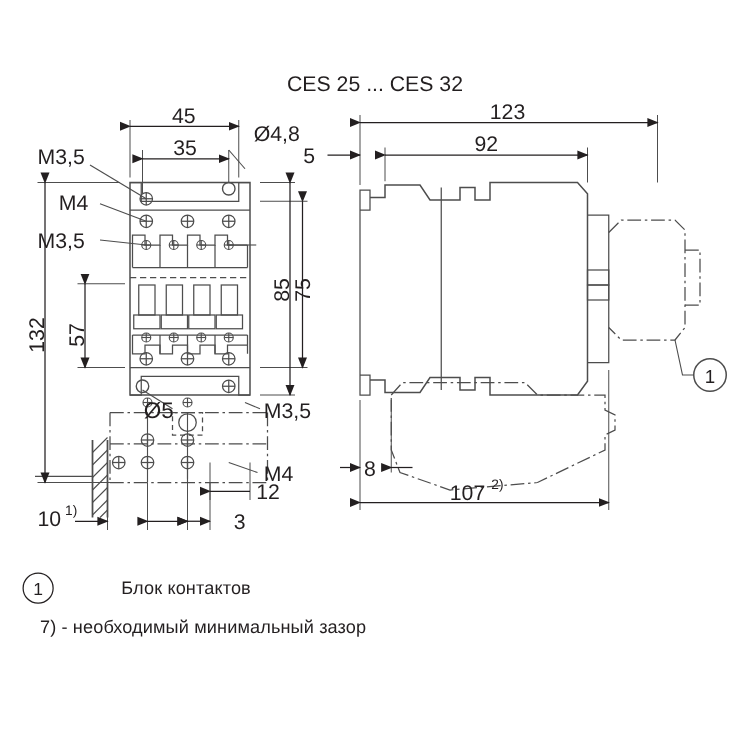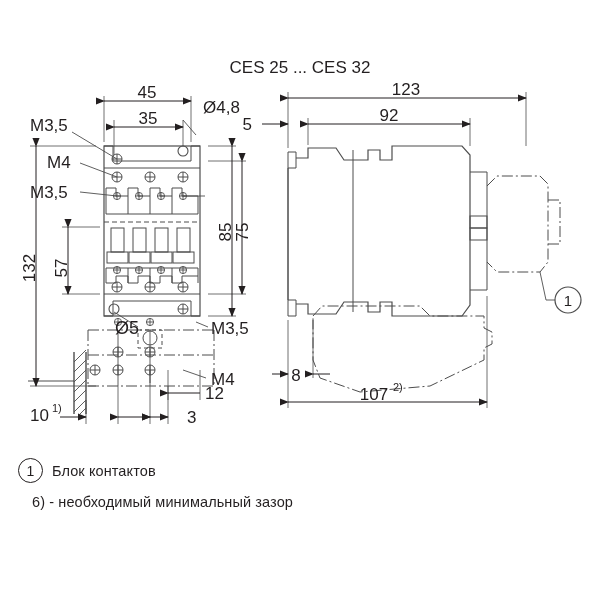--- a/index.html
+++ b/index.html
@@ -49,20 +49,21 @@
     justify-content: center;
     font-size: 14px;
     flex: 0 0 auto;
     margin-right: 9px;
     background: #fff;
   }
   .legend-text {
     font-size: 14.5px;
     white-space: nowrap;
     letter-spacing: 0.1px;
+    margin-left: 45px;
   }
   .legend-row.note .legend-text {
     margin-left: 14px;
   }
 </style>
 </head>
 <body>
 
 <div id="sheet">
 
@@ -329,19 +330,19 @@
   </svg>
 
   <div class="legend">
 
     <div class="legend-row">
       <div class="legend-bubble">1</div>
       <div class="legend-text">Блок контактов</div>
     </div>
 
     <div class="legend-row note">
-      <div class="legend-text">6) - необходимый минимальный зазор</div>
+      <div class="legend-text">7) - необходимый минимальный зазор</div>
     </div>
 
 
   </div>
 
 </div>
 
 </body></html>

